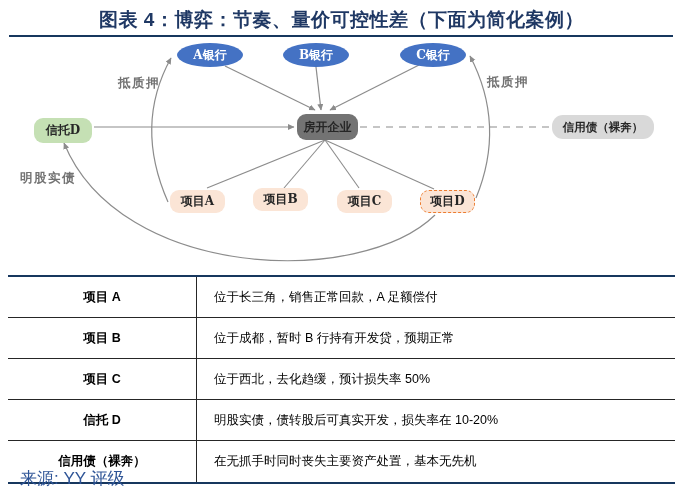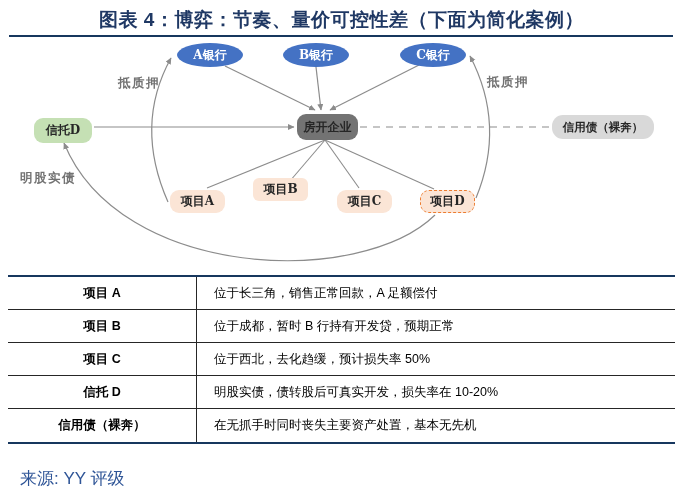--- a/index.html
+++ b/index.html
@@ -22,21 +22,21 @@
   .developer{width:61px;height:26px;border-radius:9px;background:#737373;}
   .bond{width:102px;height:24px;border-radius:11px;background:#D9D9D9;font-size:11.5px;}
   .project{width:55px;height:23px;border-radius:9px;background:#FBE5D6;}
   .project-d{border:1.6px dashed #ED7D31;}
   .edge-label{position:absolute;font-family:"DejaVu Serif",serif;font-weight:bold;
               font-size:12.5px;color:#737373;letter-spacing:1.5px;white-space:nowrap;}
 
   
   .table{position:absolute;top:275px;left:8px;width:667px;
          border-top:2.5px solid #17375E;border-bottom:2.5px solid #17375E;}
-  .trow{display:flex;height:33px;box-sizing:border-box;text-align:right;}
+  .trow{display:flex;height:41px;box-sizing:border-box;text-align:right;}
   .trow:not(:last-child){border-bottom:1px solid #262626;}
   .tcell-label{width:189px;border-right:1px solid #262626;display:flex;align-items:center;
                justify-content:center;font-weight:bold;font-size:12.5px;color:#000;box-sizing:border-box;}
   .tcell-desc{flex:1;display:flex;align-items:center;padding-left:17px;
               font-size:12.5px;color:#000;}
 
   .source{position:absolute;top:467px;left:20px;color:#2F5597;font-size:17px;}
 </style>
 </head>
 <body>
@@ -77,21 +77,21 @@
 
     <div class="node bank" style="left:177px;top:3px;">A银行</div>
     <div class="node bank" style="left:283px;top:3px;">B银行</div>
     <div class="node bank" style="left:400px;top:3px;">C银行</div>
 
     <div class="node trust" style="left:34px;top:78px;">信托D</div>
     <div class="node developer" style="left:297px;top:74px;">房开企业</div>
     <div class="node bond" style="left:552px;top:75px;">信用债（裸奔）</div>
 
     <div class="node project" style="left:170px;top:150px;">项目A</div>
-    <div class="node project" style="left:253px;top:138px;border-radius:6px;">项目B</div>
+    <div class="node project" style="left:253px;top:148px;">项目B</div>
     <div class="node project" style="left:337px;top:150px;">项目C</div>
     <div class="node project project-d" style="left:420px;top:150px;">项目D</div>
 
     <div class="edge-label" style="left:118px;top:35px;">抵质押</div>
     <div class="edge-label" style="left:487px;top:34px;">抵质押</div>
     <div class="edge-label" style="left:20px;top:130px;">明股实债</div>
   </div>
 
   <div class="table">
     <div class="trow">

